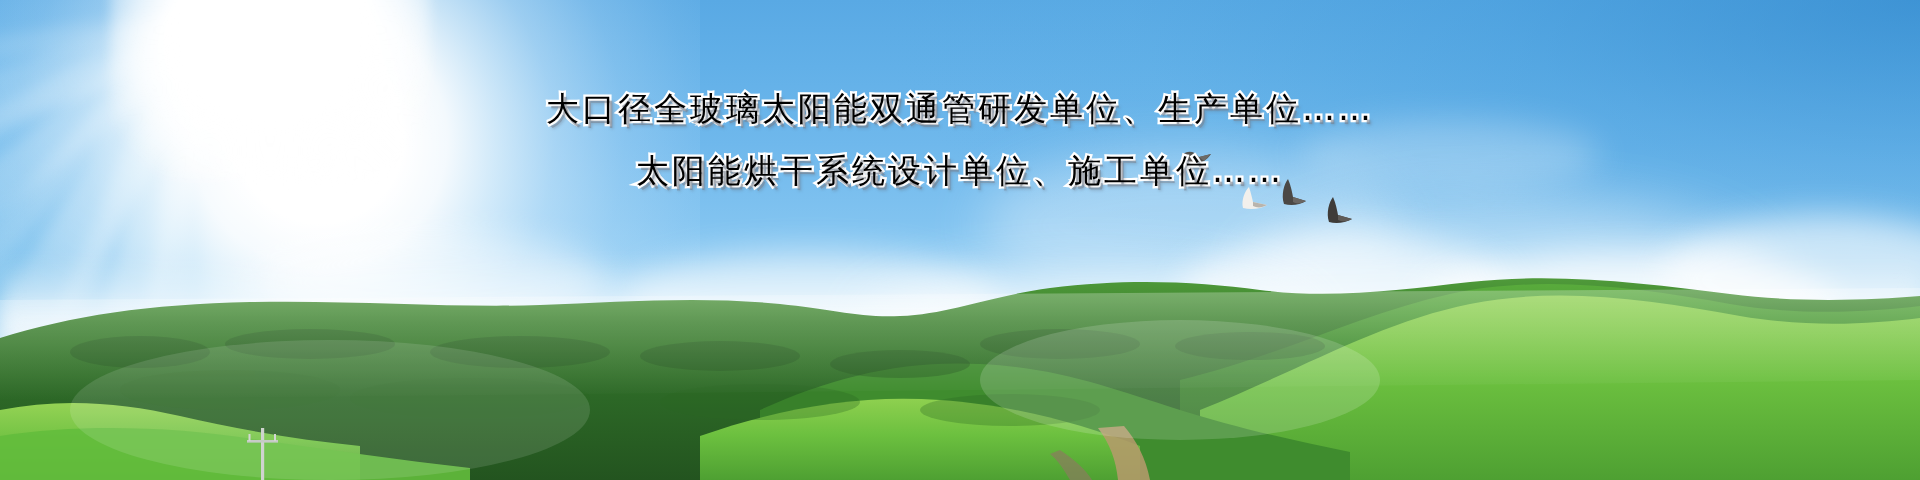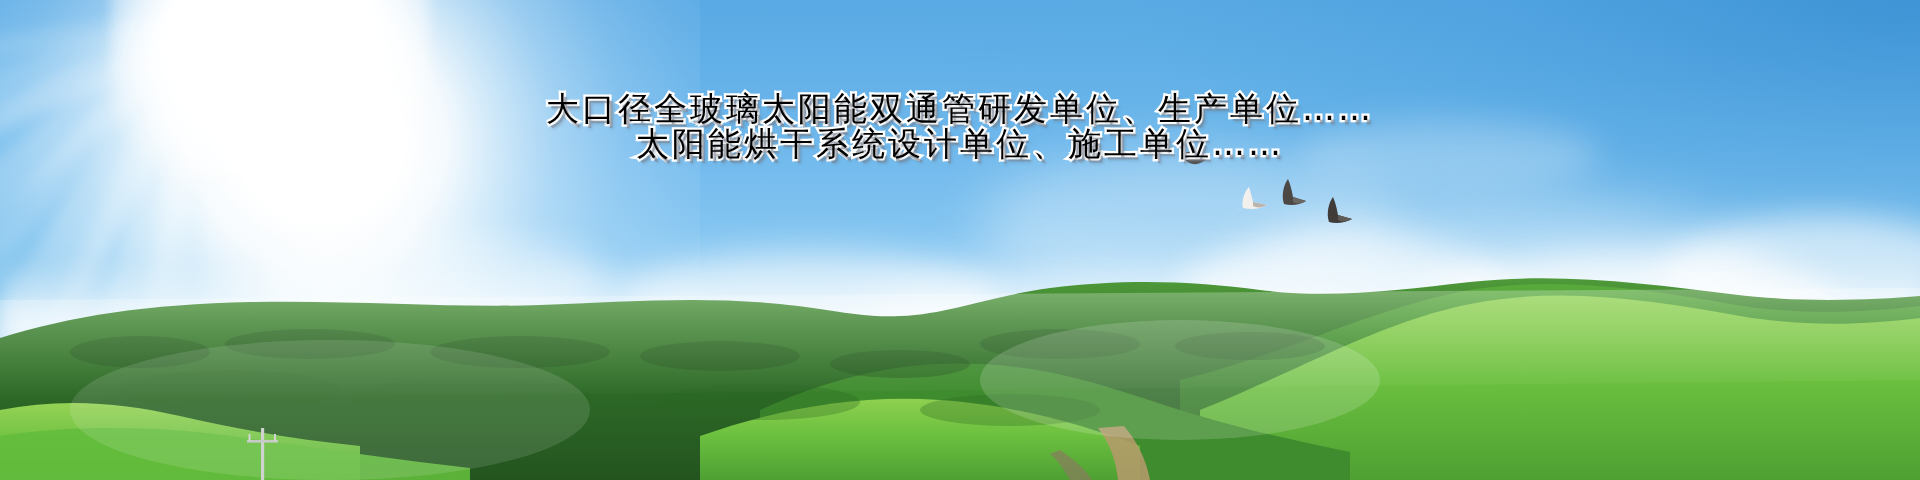--- a/index.html
+++ b/index.html
@@ -104,21 +104,21 @@
     letter-spacing:3px;
     line-height:1.06;
     color:#000000;
     -webkit-text-stroke:4.5px #ffffff;
     paint-order:stroke fill;
     text-shadow:
        3px 4px 0 rgba(120,128,140,.55),
        4px 5px 3px rgba(100,110,125,.40);
     white-space:nowrap;
   }
-  .line.two{}
+  .line.two{margin-top:27px;}
 </style>
 </head>
 <body>
 
 <div id="banner">
 
   <div class="sky"></div>
   <div class="sky-deep"></div>
   <div class="sky-deep2"></div>
 

